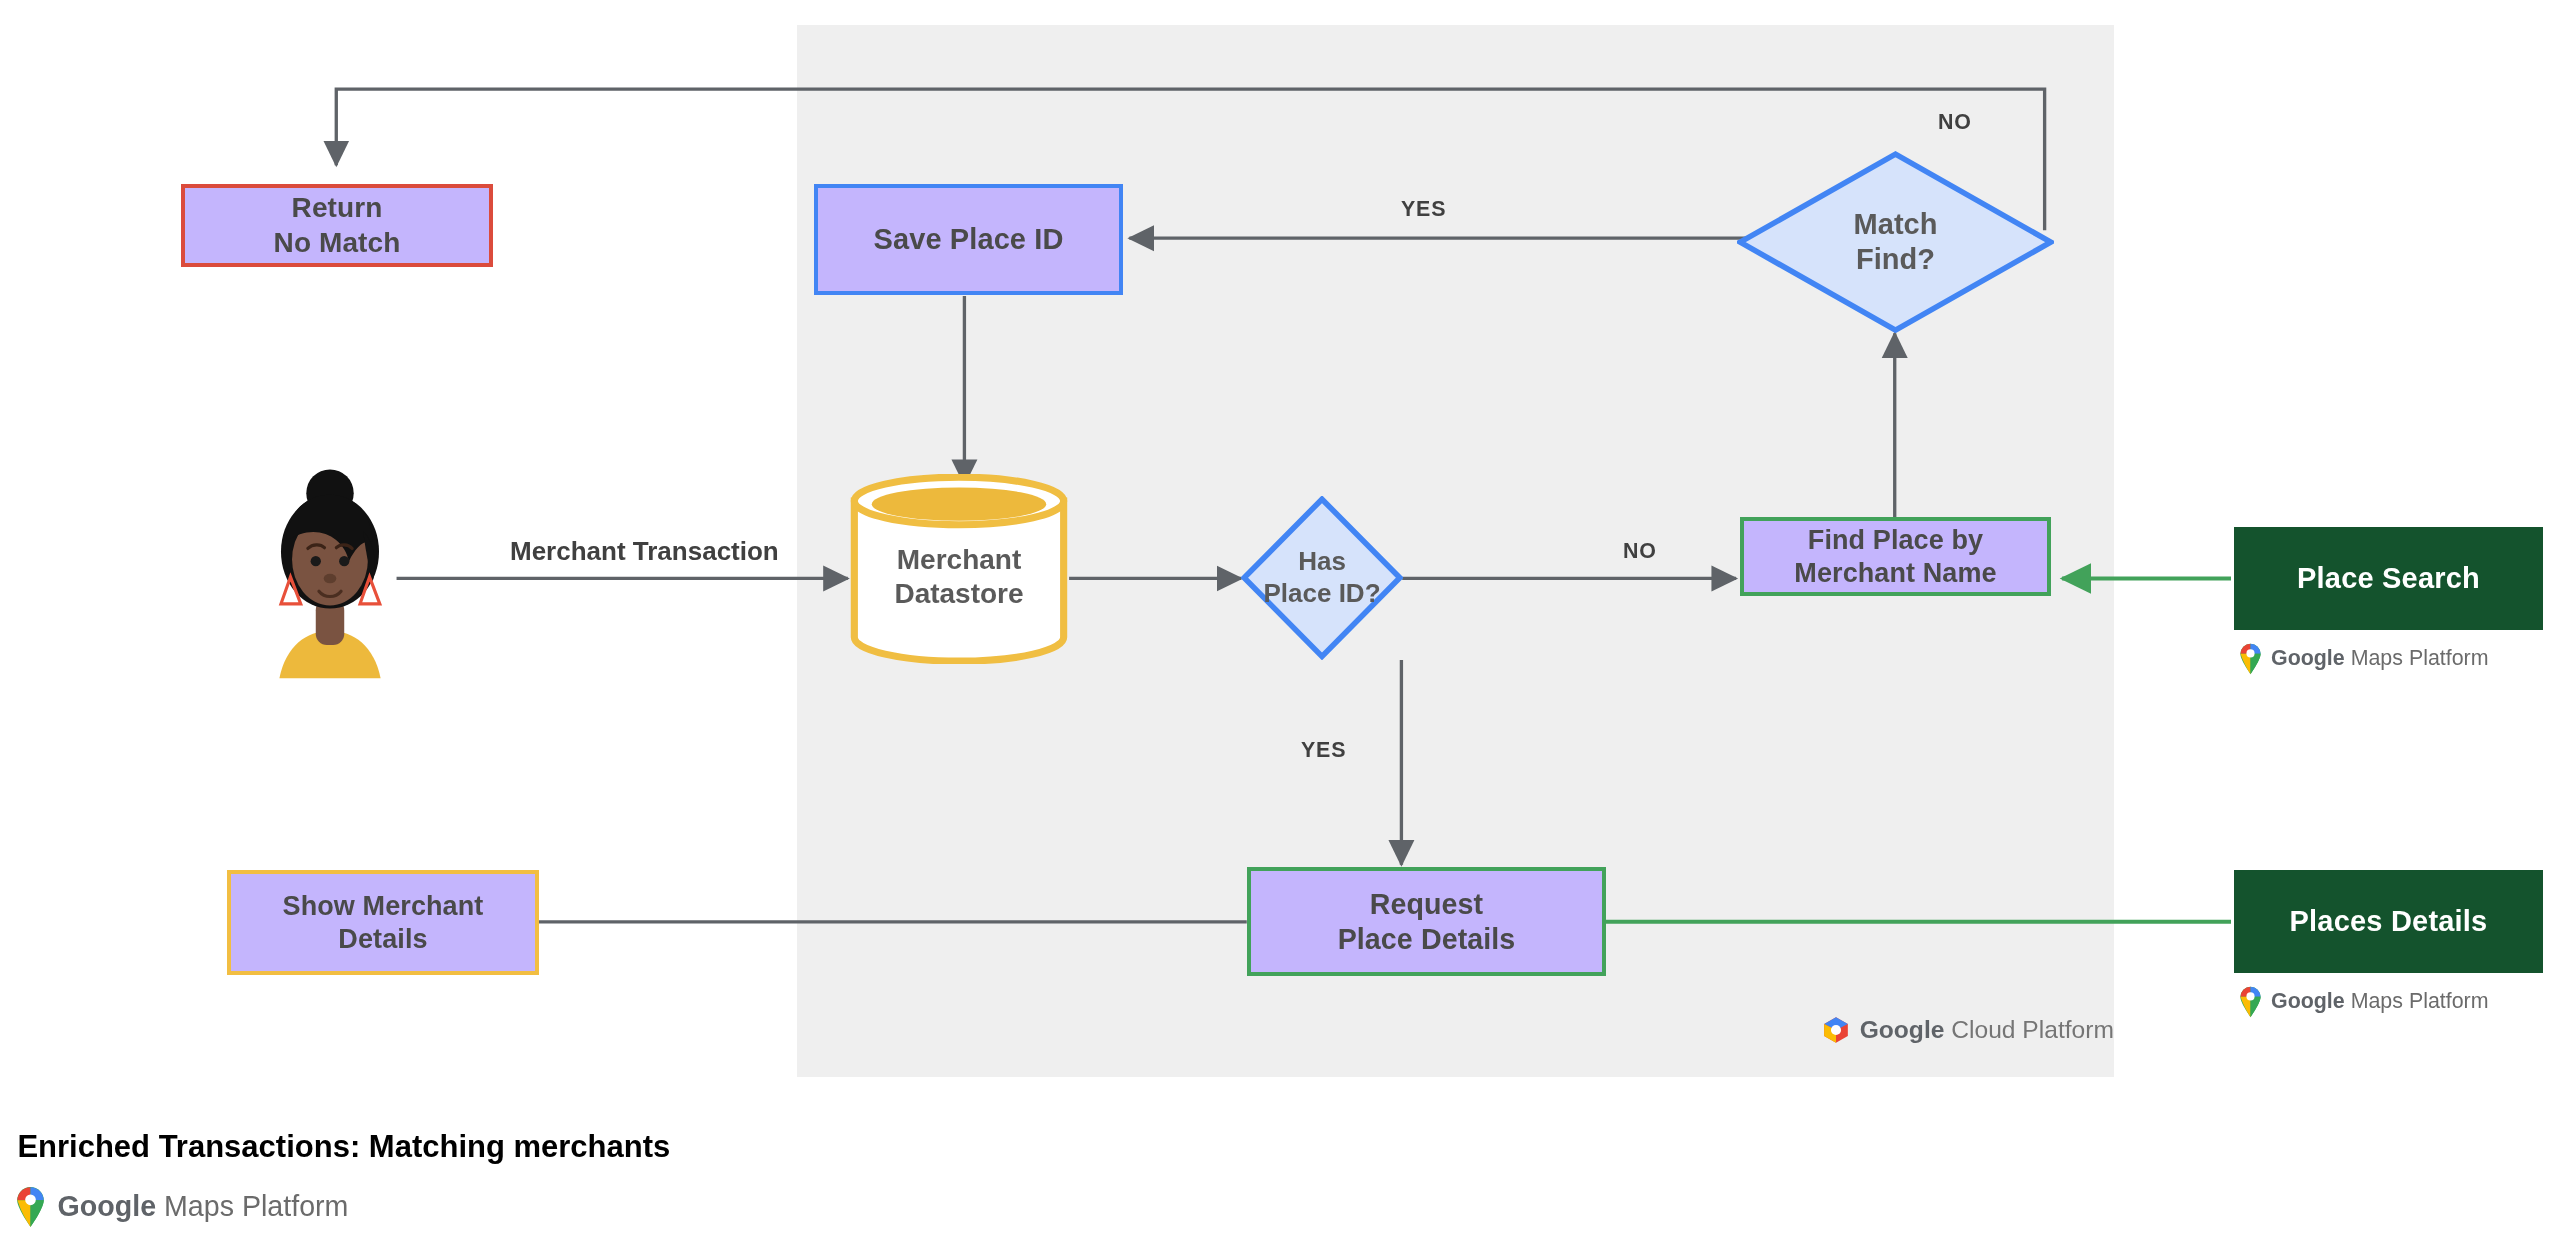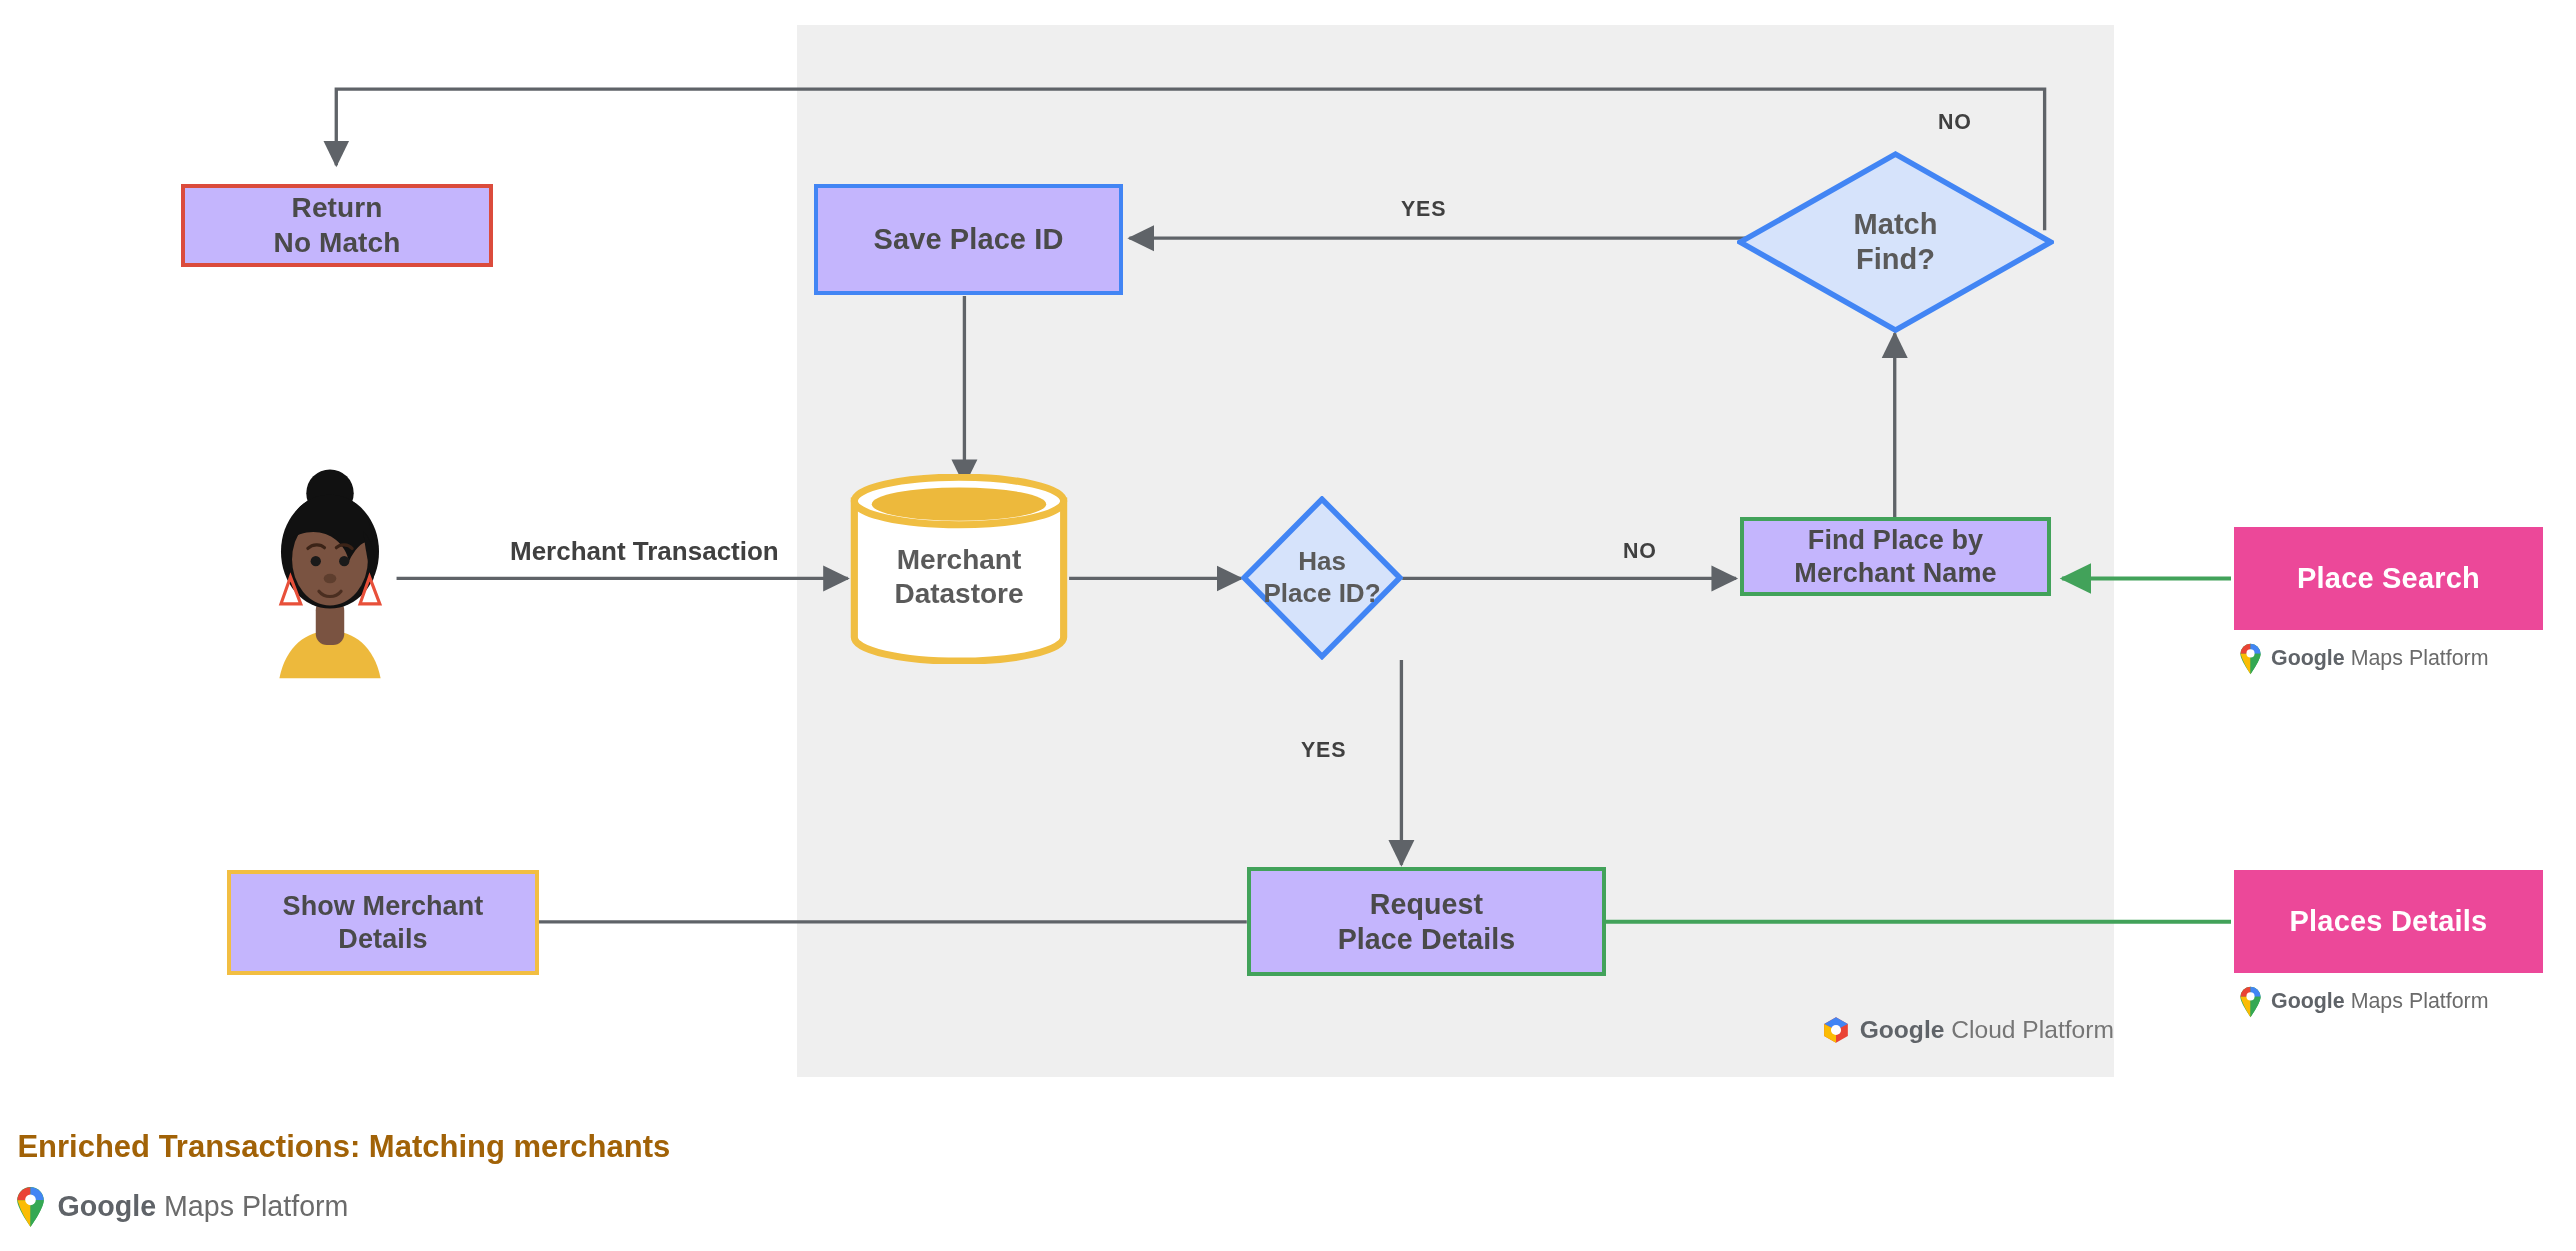--- a/index.html
+++ b/index.html
@@ -72,21 +72,21 @@
     color: #5a5a5a;
     font-weight: 700;
     font-size: 28px;
     line-height: 1.22;
     z-index: 3;
   }
 
   
   .api-btn {
     position: absolute;
-    background: #ec4899;
+    background: #14532d;
     color: #ffffff;
     display: flex; align-items: center; justify-content: center;
     font-weight: 700; font-size: 29px;
     letter-spacing: 0.2px;
   }
 
   
   .gmp-lockup {
     position: absolute;
     display: flex; align-items: center; gap: 8px;
@@ -113,21 +113,21 @@
   }
   .edge-label.small { font-size: 21.4px; letter-spacing: 0.8px; }
   .edge-label.big   { font-size: 26px; }
 
   
   .avatar { position: absolute; }
 
   
   .caption {
     position: absolute;
-    color: #a16207;
+    color: #000000;
     font-weight: 700;
     font-size: 31px;
     white-space: nowrap;
   }
   .caption-lockup { position: absolute; display: flex; align-items: center; gap: 10.3px; }
   .caption-text { color: #6b6b6b; font-size: 28.6px; white-space: nowrap; }
   .caption-text b { font-weight: 700; color: #5f6368; }
 </style>
 </head>
 <body>

